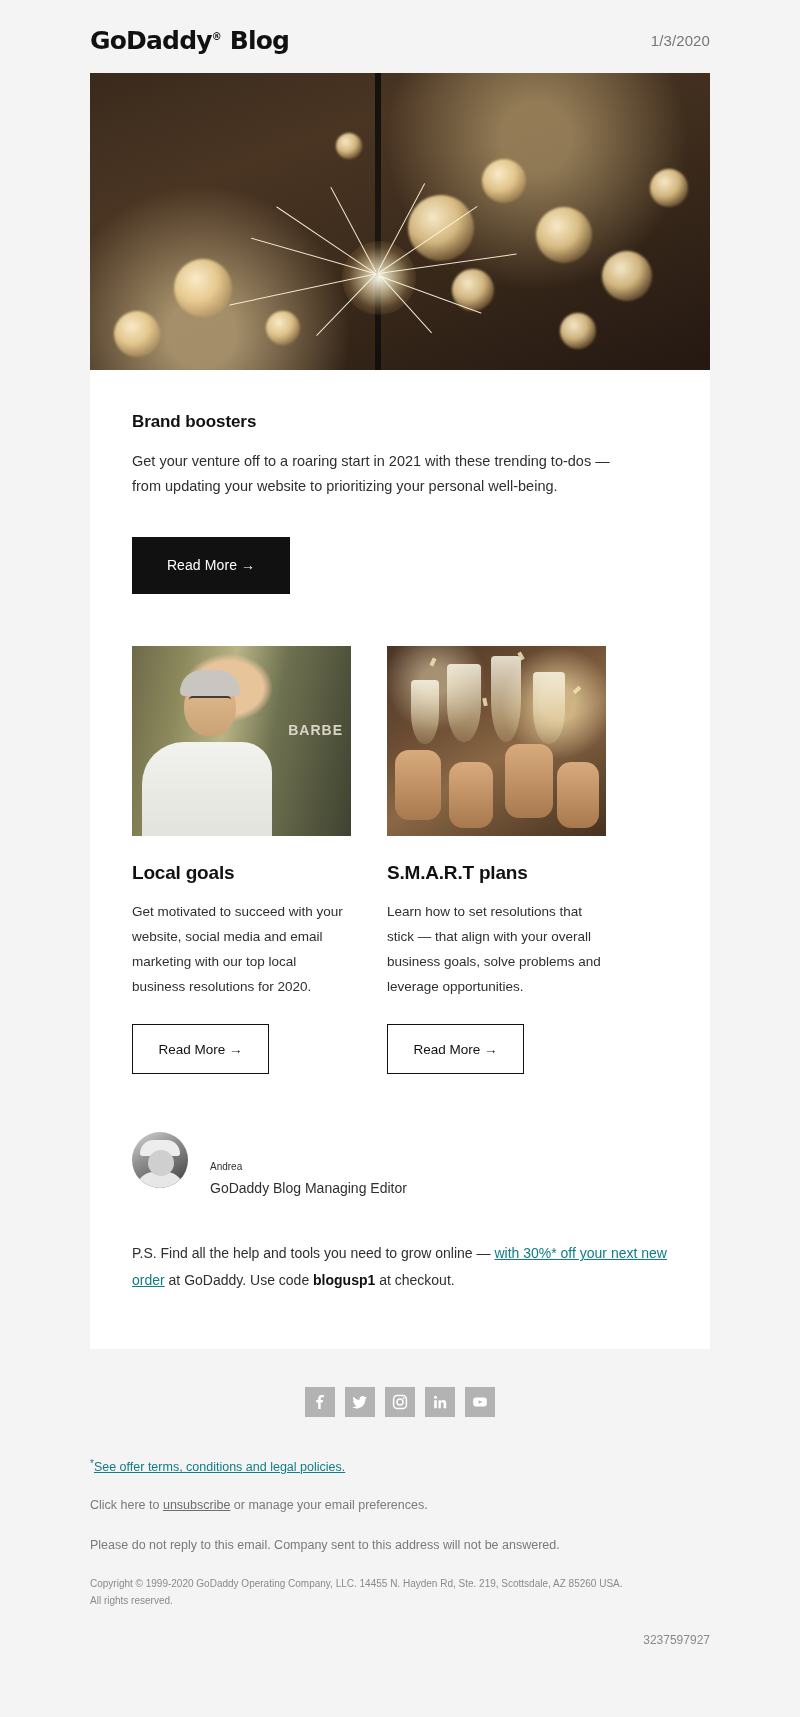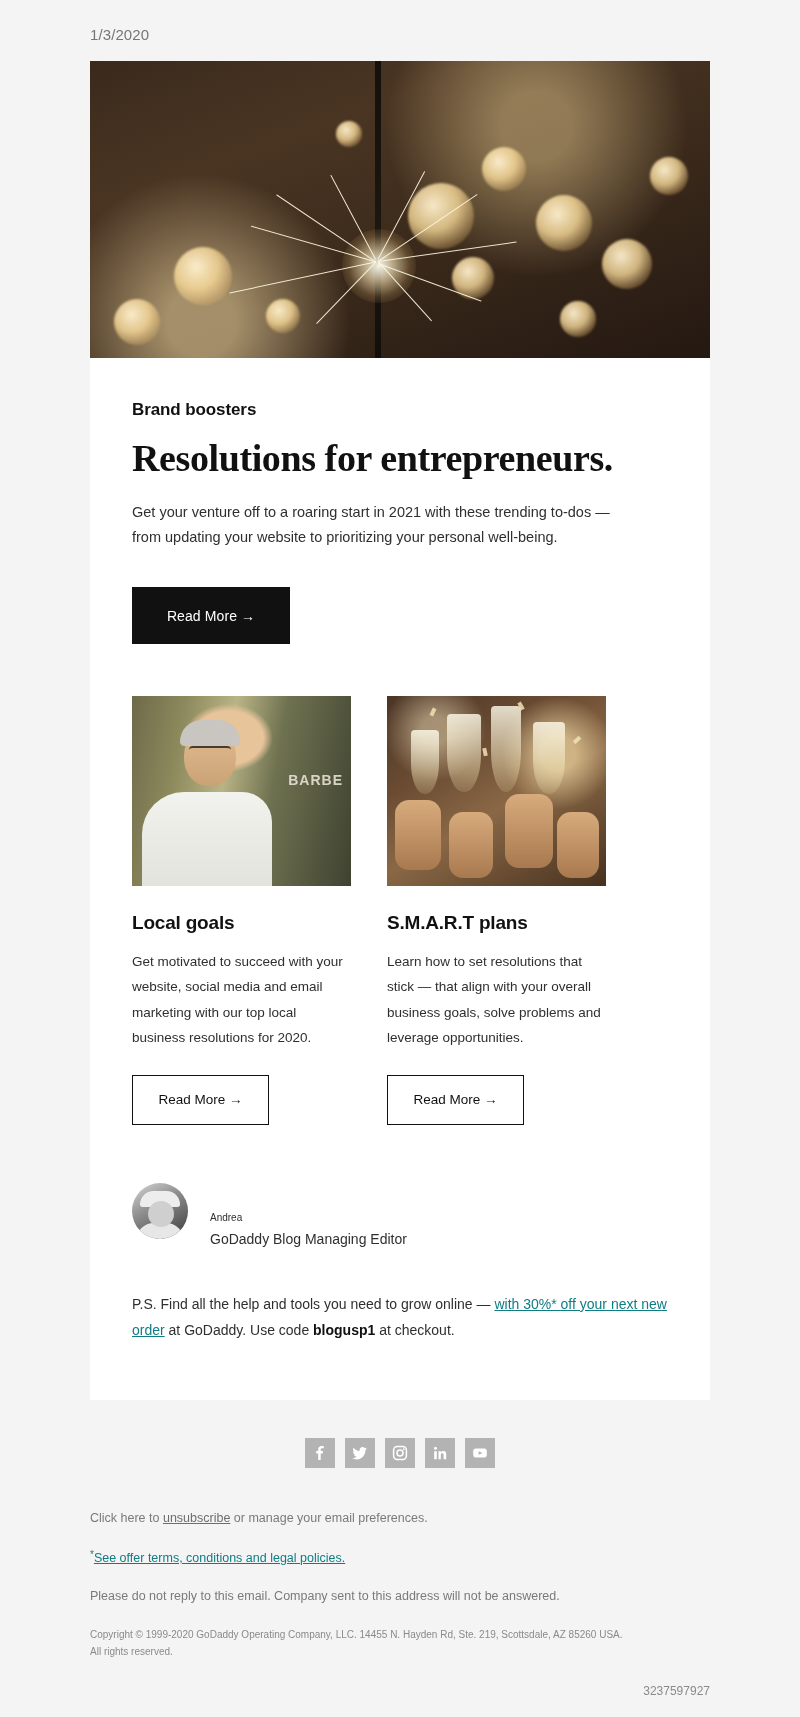--- a/index.html
+++ b/index.html
@@ -313,20 +313,21 @@
     color: #8a8a8a;
     padding: 24px 90px 20px 0;
   }
 </style>
 </head>
 <body>
 
 <div class="page">
 
   <div class="header">
+    <div class="brand"><span>GoDaddy</span><span class="tm">®</span> <span>Blog</span></div>
     <div class="header-date">1/3/2020</div>
   </div>
 
   <div class="card">
 
     <div class="hero">
       <div class="hero-bg"></div>
       <div class="bokeh" style="left:318px;top:122px;width:66px;height:66px;"></div>
       <div class="bokeh" style="left:392px;top:86px;width:44px;height:44px;"></div>
       <div class="bokeh" style="left:446px;top:134px;width:56px;height:56px;"></div>
@@ -347,21 +348,20 @@
       <div class="spark" style="left:286px;top:200px;width:150px;transform:rotate(168deg);"></div>
       <div class="spark" style="left:286px;top:200px;width:120px;transform:rotate(214deg);"></div>
       <div class="spark" style="left:288px;top:198px;width:100px;transform:rotate(-62deg);"></div>
       <div class="spark" style="left:286px;top:198px;width:96px;transform:rotate(242deg);"></div>
       <div class="spark" style="left:288px;top:200px;width:80px;transform:rotate(48deg);"></div>
       <div class="spark" style="left:286px;top:200px;width:86px;transform:rotate(134deg);"></div>
     </div>
 
     <div class="body">
       <div class="eyebrow">Brand boosters</div>
-      <h1 class="headline">Resolutions for entrepreneurs.</h1>
       <p class="lede">Get your venture off to a roaring start in 2021 with these trending to-dos — from updating your website to prioritizing your personal well-being.</p>
       <a class="btn-solid" href="#">Read More →</a>
 
       
       <div class="cols">
 
         <div class="col">
           <div class="col-img">
             <div class="img-barber">
               <div class="coat"></div>
@@ -446,22 +446,22 @@
     </a>
     <a class="soc" href="#" title="YouTube">
       <svg width="16" height="16" viewBox="0 0 16 16">
           <rect x="1.2" y="3.6" width="13.6" height="8.8" rx="2.6" fill="#ffffff"></rect>
           <path d="M6.6 6.2l4 1.8-4 1.8z" fill="#b3b3b3"></path>
         </svg>
     </a>
   </div>
 
   <div class="footer">
-    <div class="foot-row foot-text"><span>Click here to </span><a href="#">unsubscribe</a><span> or manage your email preferences.</span></div>
     <div class="foot-row">
       <span class="foot-legal"><span class="foot-star">*</span><a href="#">See offer terms, conditions and legal policies.</a></span>
     </div>
+    <div class="foot-row foot-text"><span>Click here to </span><a href="#">unsubscribe</a><span> or manage your email preferences.</span></div>
     <div class="foot-row foot-text">Please do not reply to this email. Company sent to this address will not be answered.</div>
     <div class="foot-copy">Copyright © 1999-2020 GoDaddy Operating Company, LLC. 14455 N. Hayden Rd, Ste. 219, Scottsdale, AZ 85260 USA. All rights reserved.</div>
   </div>
   <div class="foot-id">3237597927</div>
 
 </div>
 
 </body></html>

